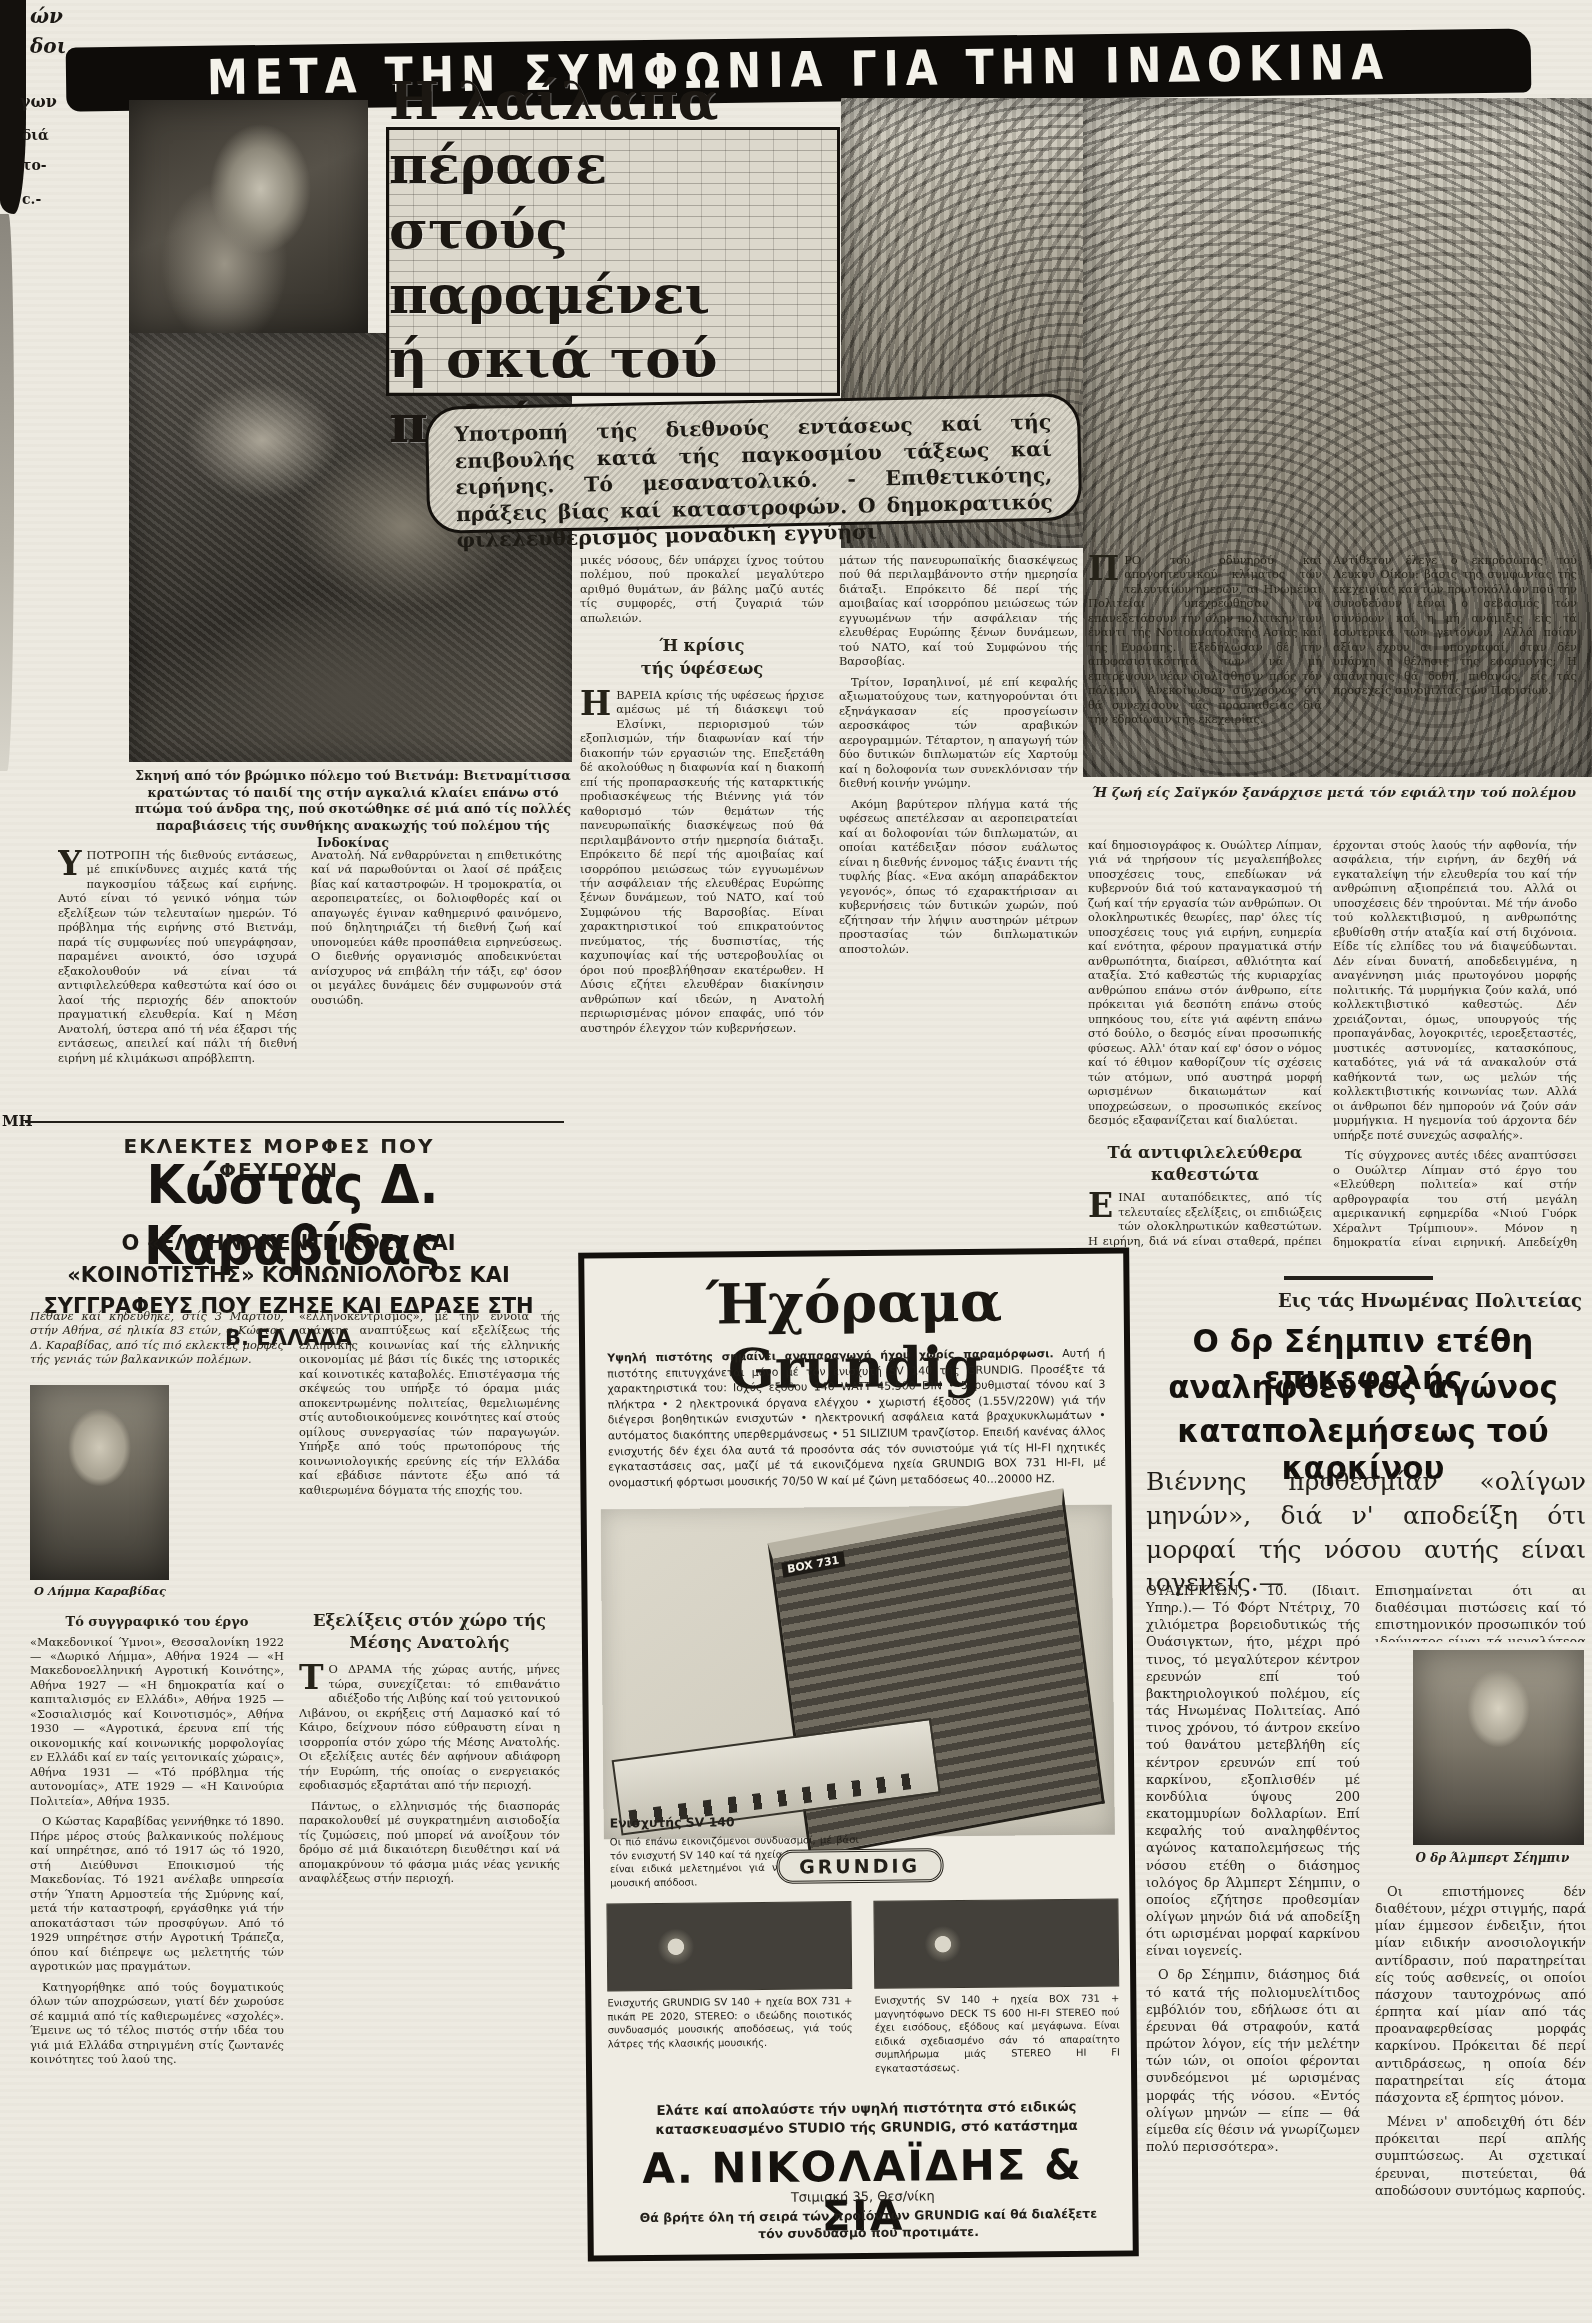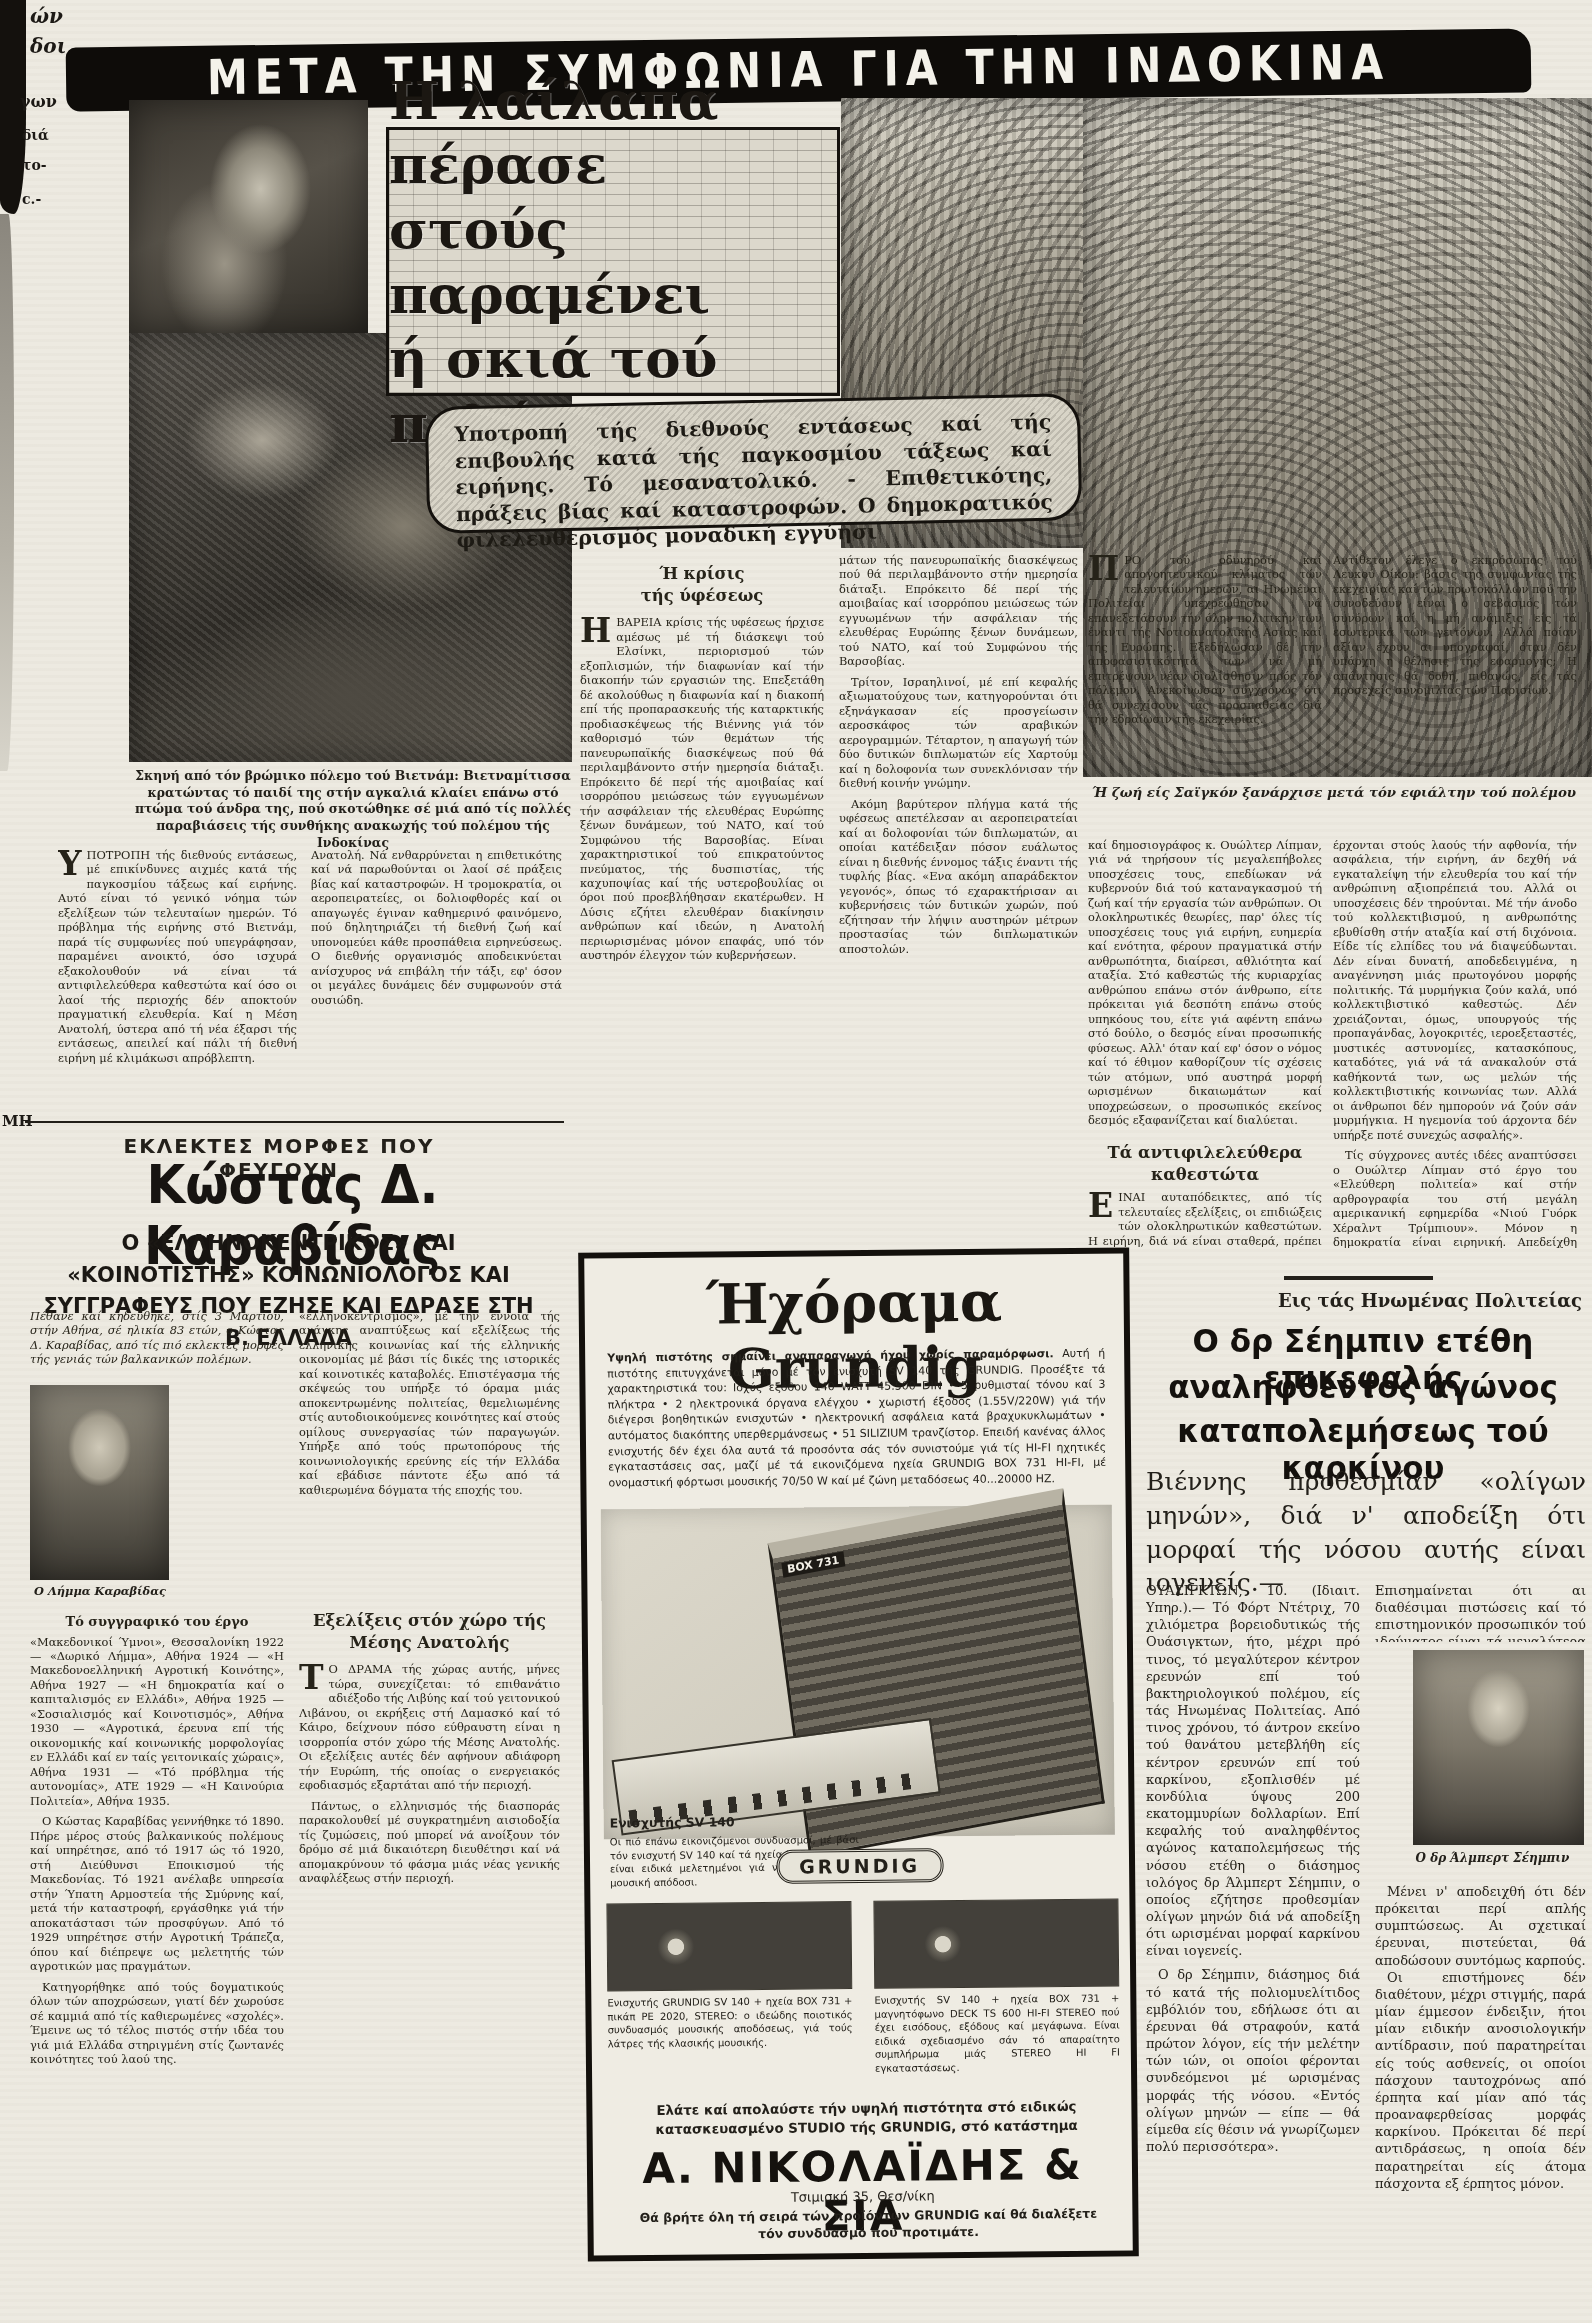--- a/index.html
+++ b/index.html
@@ -142,20 +142,21 @@
     <div>ή σκιά τού πολέμου</div>
   </div>
 
   <div class="abs lozenge">Υποτροπή τής διεθνούς εντάσεως καί τής επιβουλής κατά τής παγκοσμίου τάξεως καί ειρήνης. Τό μεσανατολικό. - Επιθετικότης, πράξεις βίας καί καταστροφών. Ο δημοκρατικός φιλελευθερισμός μοναδική εγγύησι</div>
 
   <div class="abs capc" style="left:1085px;top:784px;width:498px;">Ή ζωή είς Σαϊγκόν ξανάρχισε μετά τόν εφιάλτην τού πολέμου</div>
 
   <div class="abs cap" style="left:133px;top:768px;width:440px;text-align:center;">Σκηνή από τόν βρώμικο πόλεμο τού Βιετνάμ: Βιετναμίτισσα κρατώντας τό παιδί της στήν αγκαλιά κλαίει επάνω στό πτώμα τού άνδρα της, πού σκοτώθηκε σέ μιά από τίς πολλές παραβιάσεις τής συνθήκης ανακωχής τού πολέμου τής Ινδοκίνας</div>
 
   <div class="abs col" style="left:580px;top:553px;width:244px;height:693px;">
+    <p class="noind">μικές νόσους, δέν υπάρχει ίχνος τούτου πολέμου, πού προκαλεί μεγαλύτερο αριθμό θυμάτων, άν βάλης μαζύ αυτές τίς συμφορές, στή ζυγαριά τών απωλειών.</p>
     <div class="subh">
       <div>Ή κρίσις</div>
       <div>τής ύφέσεως</div>
     </div>
     <p class="noind"><span class="dc">Η</span><span>ΒΑΡΕΙΑ κρίσις τής υφέσεως ήρχισε αμέσως μέ τή διάσκεψι τού Ελσίνκι, περιορισμού τών εξοπλισμών, τήν διαφωνίαν καί τήν διακοπήν τών εργασιών της. Επεξετάθη δέ ακολούθως η διαφωνία καί η διακοπή επί τής προπαρασκευής τής καταρκτικής προδιασκέψεως τής Βιέννης γιά τόν καθορισμό τών θεμάτων τής πανευρωπαϊκής διασκέψεως πού θά περιλαμβάνοντο στήν ημερησία διάταξι. Επρόκειτο δέ περί τής αμοιβαίας καί ισορρόπου μειώσεως τών εγγυωμένων τήν ασφάλειαν τής ελευθέρας Ευρώπης ξένων δυνάμεων, τού ΝΑΤΟ, καί τού Συμφώνου τής Βαρσοβίας. Είναι χαρακτηριστικοί τού επικρατούντος πνεύματος, τής δυσπιστίας, τής καχυποψίας καί τής υστεροβουλίας οι όροι πού προεβλήθησαν εκατέρωθεν. Η Δύσις εζήτει ελευθέραν διακίνησιν ανθρώπων καί ιδεών, η Ανατολή περιωρισμένας μόνον επαφάς, υπό τόν αυστηρόν έλεγχον τών κυβερνήσεων.</span></p>
   </div>
 
   <div class="abs col" style="left:839px;top:553px;width:239px;height:693px;">
     <p class="noind">μάτων τής πανευρωπαϊκής διασκέψεως πού θά περιλαμβάνοντο στήν ημερησία διάταξι. Επρόκειτο δέ περί τής αμοιβαίας καί ισορρόπου μειώσεως τών εγγυωμένων τήν ασφάλειαν τής ελευθέρας Ευρώπης ξένων δυνάμεων, τού ΝΑΤΟ, καί τού Συμφώνου τής Βαρσοβίας.</p>
     <p>Τρίτον, Ισραηλινοί, μέ επί κεφαλής αξιωματούχους των, κατηγορούνται ότι εξηνάγκασαν είς προσγείωσιν αεροσκάφος τών αραβικών αερογραμμών. Τέταρτον, η απαγωγή τών δύο δυτικών διπλωματών είς Χαρτούμ καί η δολοφονία των συνεκλόνισαν τήν διεθνή κοινήν γνώμην.</p>
@@ -265,18 +266,18 @@
     <p class="noind" style="margin:0 0 7px;">ΟΥΑΣΙΓΚΤΩΝ, 10. (Ιδιαιτ. Υπηρ.).— Τό Φόρτ Ντέτριχ, 70 χιλιόμετρα βορειοδυτικώς τής Ουάσιγκτων, ήτο, μέχρι πρό τινος, τό μεγαλύτερον κέντρον ερευνών επί τού βακτηριολογικού πολέμου, είς τάς Ηνωμένας Πολιτείας. Από τινος χρόνου, τό άντρον εκείνο τού θανάτου μετεβλήθη είς κέντρον ερευνών επί τού καρκίνου, εξοπλισθέν μέ κονδύλια ύψους 200 εκατομμυρίων δολλαρίων. Επί κεφαλής τού αναληφθέντος αγώνος καταπολεμήσεως τής νόσου ετέθη ο διάσημος ιολόγος δρ Άλμπερτ Σέημπιν, ο οποίος εζήτησε προθεσμίαν ολίγων μηνών διά νά αποδείξη ότι ωρισμέναι μορφαί καρκίνου είναι ιογενείς.</p>
     <p style="margin:0;text-indent:12px;">Ο δρ Σέημπιν, διάσημος διά τό κατά τής πολιομυελίτιδος εμβόλιόν του, εδήλωσε ότι αι έρευναι θά στραφούν, κατά πρώτον λόγον, είς τήν μελέτην τών ιών, οι οποίοι φέρονται συνδεόμενοι μέ ωρισμένας μορφάς τής νόσου. «Εντός ολίγων μηνών — είπε — θά είμεθα είς θέσιν νά γνωρίζωμεν πολύ περισσότερα».</p>
   </div>
 
   <div class="abs s-col" style="left:1375px;top:1582px;width:211px;height:60px;">
     <p style="margin:0;">Επισημαίνεται ότι αι διαθέσιμαι πιστώσεις καί τό επιστημονικόν προσωπικόν τού ιδρύματος είναι τά μεγαλύτερα πού διετέθησαν ποτέ.</p>
   </div>
   <div class="abs ph ph-port-s" style="left:1413px;top:1650px;width:171px;height:195px;"></div>
   <div class="abs capc" style="left:1393px;top:1851px;width:199px;font-size:12px;">Ο δρ Άλμπερτ Σέημπιν</div>
   <div class="abs s-col" style="left:1375px;top:1883px;width:211px;height:436px;">
+    <p style="margin:0 0 7px;text-indent:12px;">Οι επιστήμονες δέν διαθέτουν, μέχρι στιγμής, παρά μίαν έμμεσον ένδειξιν, ήτοι μίαν ειδικήν ανοσιολογικήν αντίδρασιν, πού παρατηρείται είς τούς ασθενείς, οι οποίοι πάσχουν ταυτοχρόνως από έρπητα καί μίαν από τάς προαναφερθείσας μορφάς καρκίνου. Πρόκειται δέ περί αντιδράσεως, η οποία δέν παρατηρείται είς άτομα πάσχοντα εξ έρπητος μόνον.</p>
     <p style="margin:0;text-indent:12px;">Μένει ν' αποδειχθή ότι δέν πρόκειται περί απλής συμπτώσεως. Αι σχετικαί έρευναι, πιστεύεται, θά αποδώσουν συντόμως καρπούς.</p>
-    <p style="margin:0 0 7px;text-indent:12px;">Οι επιστήμονες δέν διαθέτουν, μέχρι στιγμής, παρά μίαν έμμεσον ένδειξιν, ήτοι μίαν ειδικήν ανοσιολογικήν αντίδρασιν, πού παρατηρείται είς τούς ασθενείς, οι οποίοι πάσχουν ταυτοχρόνως από έρπητα καί μίαν από τάς προαναφερθείσας μορφάς καρκίνου. Πρόκειται δέ περί αντιδράσεως, η οποία δέν παρατηρείται είς άτομα πάσχοντα εξ έρπητος μόνον.</p>
   </div>
 
 </div>
 
 
 </body></html>

